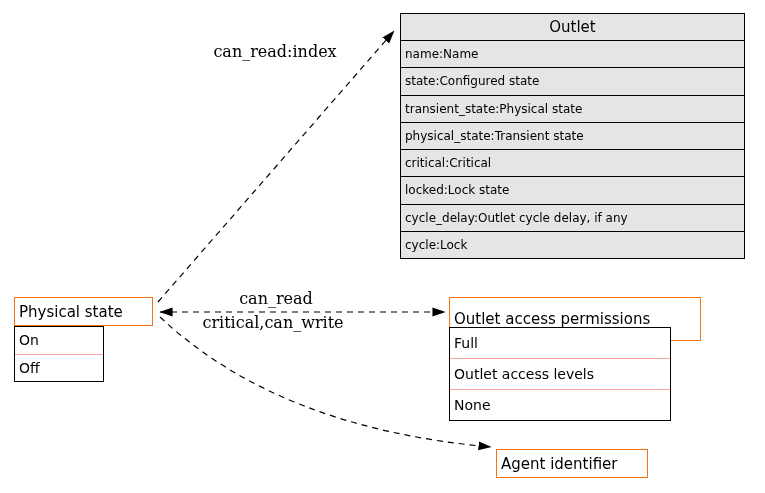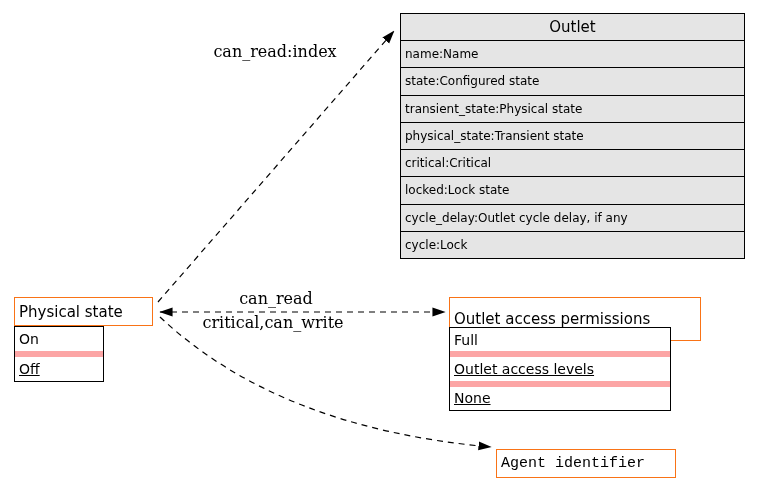--- a/index.html
+++ b/index.html
@@ -32,21 +32,21 @@
 
   
   .rows-box {
     position:absolute; box-sizing:border-box; background:#ffffff;
     border:1px solid #000; display:flex; flex-direction:column;
   }
   .rows-box .row-cell {
     flex:1 1 auto; display:flex; align-items:center;
     padding:0 4px; font-size:14px; white-space:nowrap;
   }
-  .rows-box .row-cell + .row-cell { border-top:6px solid #fca5a5;text-decoration:underline; }
+  .rows-box .row-cell + .row-cell { border-top:1px solid #fca5a5; }
 
   
   .edge-label {
     position:absolute; font-family:"DejaVu Serif", serif; font-size:16px;
     white-space:nowrap; transform:translateX(-50%); color:#000;
   }
 </style>
 </head>
 <body>
 
@@ -79,27 +79,27 @@
     <span>Physical state</span>
   </div>
   <div class="rows-box" style="left:14px; top:326px; width:90px; height:56px;">
     <div class="row-cell">On</div>
     <div class="row-cell">Off</div>
   </div>
 
   <div class="hdr-box" style="left:449px; top:297px; width:252px; height:44px;">
     <span>Outlet access permissions</span>
   </div>
-  <div class="rows-box" style="left:449px; top:327px; width:222px; height:84px;">
+  <div class="rows-box" style="left:449px; top:327px; width:222px; height:94px;">
     <div class="row-cell">Full</div>
     <div class="row-cell">Outlet access levels</div>
     <div class="row-cell">None</div>
   </div>
 
-  <div class="hdr-box" style="left:496px; top:449px; width:180px; height:29px;font-family:Liberation Mono, monospace;">
+  <div class="hdr-box" style="left:496px; top:449px; width:152px; height:29px;">
     <span>Agent identifier</span>
   </div>
 
   <div class="edge-label" style="left:275px; top:42px;">can_read:index</div>
   <div class="edge-label" style="left:276px; top:289px;">can_read</div>
   <div class="edge-label" style="left:273px; top:313px;">critical,can_write</div>
 
 </div>
 
 </body></html>

